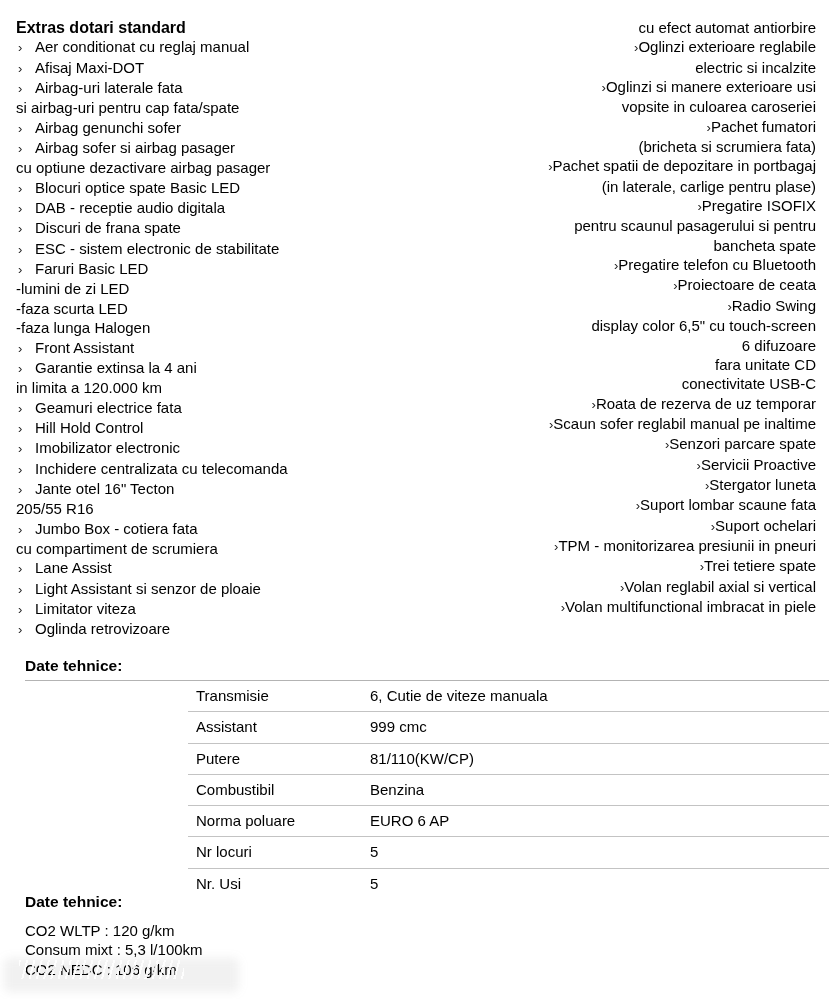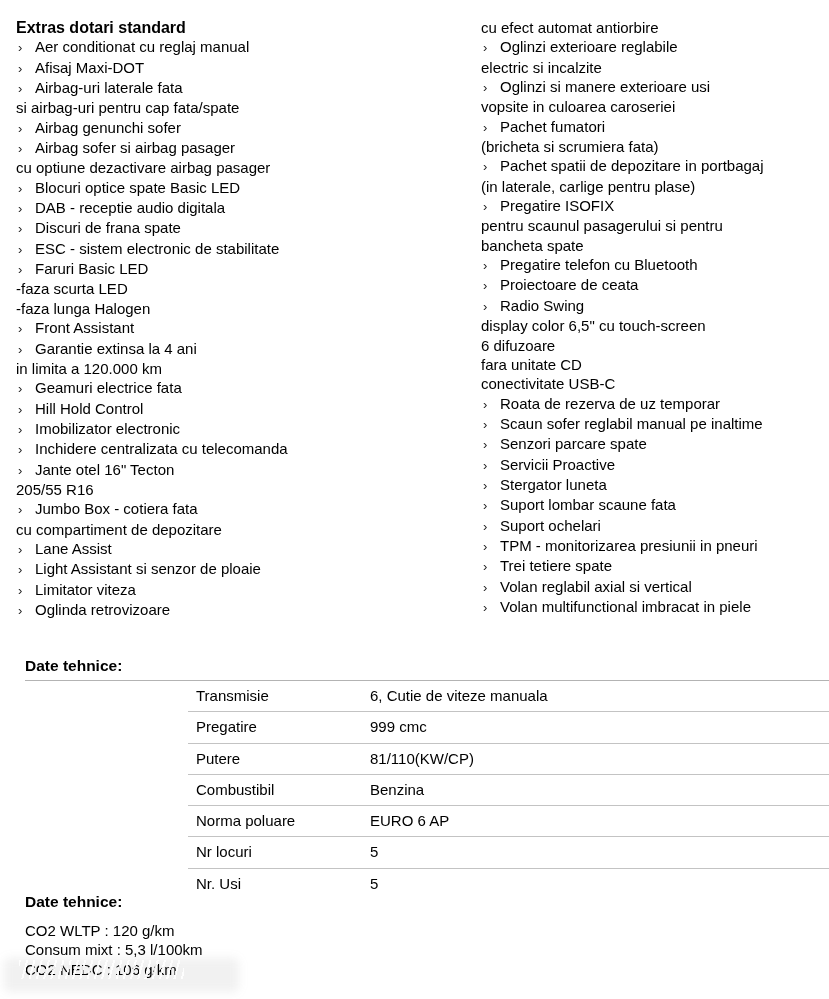--- a/index.html
+++ b/index.html
@@ -17,21 +17,21 @@
   }
   
   .col {
     position: absolute;
     top: 18px;
     font-size: 15px;
     line-height: 19.35px;
     white-space: nowrap;
   }
   .col-left  { left: 16px;  width: 460px; }
-  .col-right { left: 481px; width: 348px; }
+  .col-right { left: 468px; width: 348px; text-align: right; }
   .line { white-space: nowrap; }
   .line .bullet {
     display: inline-block;
     width: 19px;
     padding-left: 2px;
     box-sizing: border-box;
     font-size: 13px;
     color: #222;
   }
   .line.heading {
@@ -130,33 +130,34 @@
     <div class="line"><span class="bullet">›</span><span>Airbag-uri laterale fata</span></div>
     <div class="line cont"><span>si airbag-uri pentru cap fata/spate</span></div>
     <div class="line"><span class="bullet">›</span><span>Airbag genunchi sofer</span></div>
     <div class="line"><span class="bullet">›</span><span>Airbag sofer si airbag pasager</span></div>
     <div class="line cont"><span>cu optiune dezactivare airbag pasager</span></div>
     <div class="line"><span class="bullet">›</span><span>Blocuri optice spate Basic LED</span></div>
     <div class="line"><span class="bullet">›</span><span>DAB - receptie audio digitala</span></div>
     <div class="line"><span class="bullet">›</span><span>Discuri de frana spate</span></div>
     <div class="line"><span class="bullet">›</span><span>ESC - sistem electronic de stabilitate</span></div>
     <div class="line"><span class="bullet">›</span><span>Faruri Basic LED</span></div>
+    <div class="line cont"><span>-lumini de zi LED</span></div>
     <div class="line cont"><span>-faza scurta LED</span></div>
     <div class="line cont"><span>-faza lunga Halogen</span></div>
     <div class="line"><span class="bullet">›</span><span>Front Assistant</span></div>
     <div class="line"><span class="bullet">›</span><span>Garantie extinsa la 4 ani</span></div>
     <div class="line cont"><span>in limita a 120.000 km</span></div>
     <div class="line"><span class="bullet">›</span><span>Geamuri electrice fata</span></div>
     <div class="line"><span class="bullet">›</span><span>Hill Hold Control</span></div>
     <div class="line"><span class="bullet">›</span><span>Imobilizator electronic</span></div>
     <div class="line"><span class="bullet">›</span><span>Inchidere centralizata cu telecomanda</span></div>
     <div class="line"><span class="bullet">›</span><span>Jante otel 16" Tecton</span></div>
     <div class="line cont"><span>205/55 R16</span></div>
     <div class="line"><span class="bullet">›</span><span>Jumbo Box - cotiera fata</span></div>
-    <div class="line cont"><span>cu compartiment de depozitare</span></div>
+    <div class="line cont"><span>cu compartiment de scrumiera</span></div>
     <div class="line"><span class="bullet">›</span><span>Lane Assist</span></div>
     <div class="line"><span class="bullet">›</span><span>Light Assistant si senzor de ploaie</span></div>
     <div class="line"><span class="bullet">›</span><span>Limitator viteza</span></div>
     <div class="line"><span class="bullet">›</span><span>Oglinda retrovizoare</span></div>
   </div>
 
 <div class="col col-right">
 
 <div class="line cont"><span>cu efect automat antiorbire</span></div>
     <div class="line"><span class="bullet">›</span><span>Oglinzi exterioare reglabile</span></div>
@@ -188,21 +189,21 @@
     <div class="line"><span class="bullet">›</span><span>Trei tetiere spate</span></div>
     <div class="line"><span class="bullet">›</span><span>Volan reglabil axial si vertical</span></div>
     <div class="line"><span class="bullet">›</span><span>Volan multifunctional imbracat in piele</span></div>
   </div>
 
 <div class="spec-heading">Date tehnice:</div>
 <div class="spec-top-rule"></div>
 <div class="spec-table">
 
 <div class="spec-row"><span class="spec-label">Transmisie</span><span class="spec-value">6, Cutie de viteze manuala</span></div>
-    <div class="spec-row"><span class="spec-label">Pregatire</span><span class="spec-value">999 cmc</span></div>
+    <div class="spec-row"><span class="spec-label">Assistant</span><span class="spec-value">999 cmc</span></div>
     <div class="spec-row"><span class="spec-label">Putere</span><span class="spec-value">81/110(KW/CP)</span></div>
     <div class="spec-row"><span class="spec-label">Combustibil</span><span class="spec-value">Benzina</span></div>
     <div class="spec-row"><span class="spec-label">Norma poluare</span><span class="spec-value">EURO 6 AP</span></div>
     <div class="spec-row"><span class="spec-label">Nr locuri</span><span class="spec-value">5</span></div>
     <div class="spec-row"><span class="spec-label">Nr. Usi</span><span class="spec-value">5</span></div>
   </div>
 
 <div class="footer-heading">Date tehnice:</div>
 <div class="watermark-smudge"></div>
 <div class="footer-lines">

